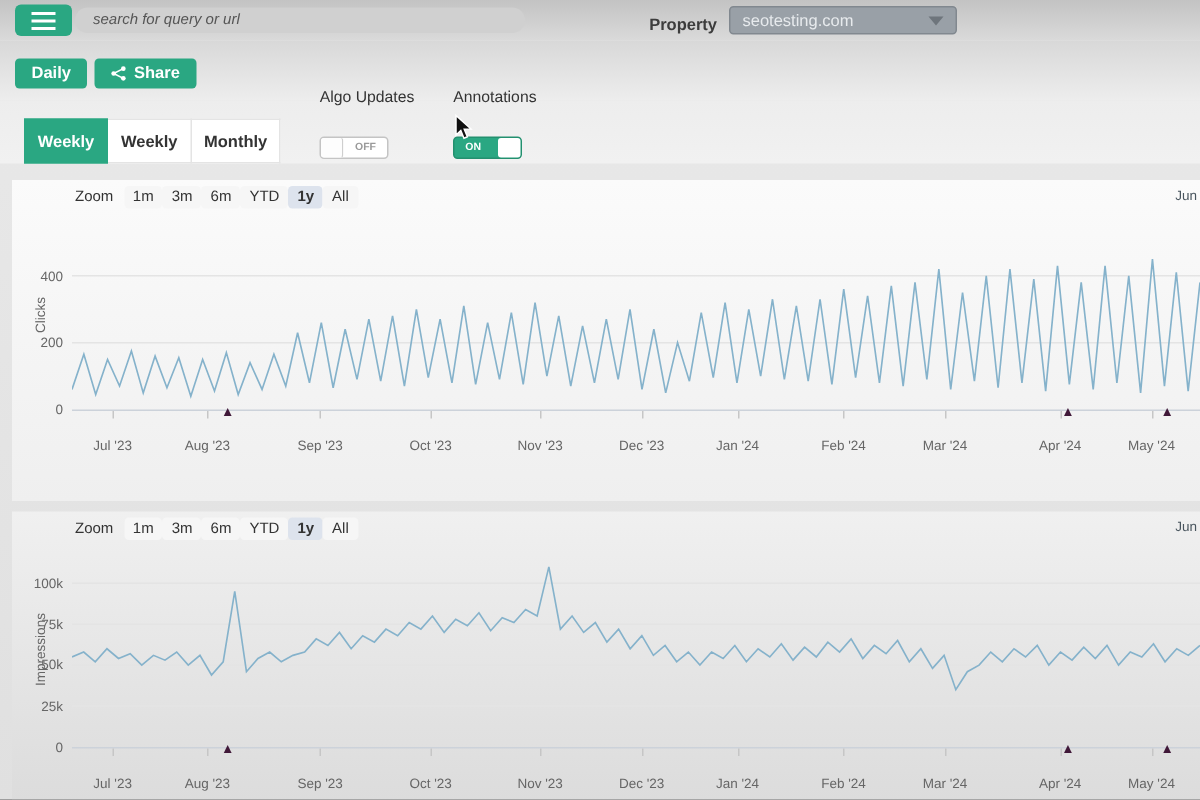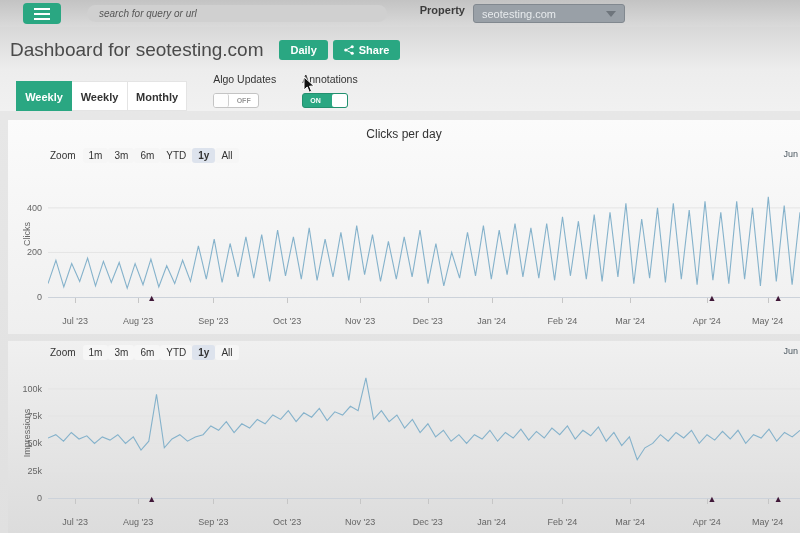--- a/index.html
+++ b/index.html
@@ -1,31 +1,31 @@
 <!DOCTYPE html>
 <html><head>
 <meta charset="utf-8">
 <style>
   * { margin:0; padding:0; box-sizing:border-box; }
   body { font-family:"Liberation Sans", sans-serif; background:#888; }
   .screen { position:relative; width:800px; height:533px; overflow:hidden;
             background:linear-gradient(#e9e9e9, #e0e0e0); }
 
   
-  .topbar { height:27px; display:flex; align-items:center; gap:26px; padding:0 23px;
+  .topbar { height:27px; display:flex; align-items:center; gap:2px; padding:0 10px;
             background:linear-gradient(#c3c3c3,#dadada); }
   .hamburger { width:38px; height:21px; background:#2aa782; border:none; border-radius:4px;
                display:flex; flex-direction:column; justify-content:center; gap:3px;
                align-items:center; cursor:pointer; }
   .hamburger i { display:block; width:16px; height:2px; background:#fff; }
   .search { width:300px; height:17px; background:#d0d0d0; border:none; border-radius:9px;
             font-family:"Liberation Sans",sans-serif; font-style:italic; font-size:10px;
             color:#555; padding:0 12px; }
   .search::placeholder { color:#555; }
-  .prop { margin-left:auto; margin-right:152px; display:flex; align-items:flex-start; gap:8px; }
+  .prop { margin-left:auto; margin-right:152px; display:flex; align-items:flex-end; gap:8px; }
   .prop-label { font-size:11px; font-weight:bold; color:#3c3c3c; }
   .prop-select { width:152px; height:19px; background:#99a0a7; border:1px solid #81888f;
                  border-radius:3px; color:#e7eaed; font-size:11px; display:flex;
                  align-items:center; padding:0 8px; cursor:pointer; }
   .caret { margin-left:auto; width:0; height:0; border-left:5px solid transparent;
            border-right:5px solid transparent; border-top:6px solid #6e757c; }
 
   
   .pagehead { display:flex; align-items:center; padding:12px 10px 8px 10px;
               background:linear-gradient(#d8d8d8,#ededed); }
@@ -36,21 +36,21 @@
 
   
   .controls { display:flex; align-items:flex-end; gap:26px; padding:4px 0 0 16px; height:42px;
               background:linear-gradient(#ededed,#f1f1f1); }
   .tabs { display:flex; }
   .tab { min-width:56px; height:30px; line-height:30px; text-align:center; font-size:11px;
          font-weight:bold; background:#fff; color:#333; padding:0 8px; cursor:pointer;
          border:1px solid #e4e4e4; border-left:none; }
   .tab:first-child { border-left:1px solid #e4e4e4; }
   .tab.active { background:#2aa782; color:#fff; border-color:#2aa782; }
-  .tgl-group { display:flex; flex-direction:column; gap:8px; padding-bottom:3px; }
+  .tgl-group { display:flex; flex-direction:column; gap:20px; padding-bottom:3px; }
   .tgl-label { font-size:10.5px; color:#333; }
   .toggle { width:46px; height:15px; border-radius:3px; display:flex; align-items:center;
             font-size:7px; font-weight:bold; cursor:pointer; }
   .toggle.off { background:#fff; border:1px solid #c4c4c4; color:#9a9a9a; }
   .toggle.off .knob { width:15px; height:13px; background:#fdfdfd; border-right:1px solid #cfcfcf; border-radius:2px; }
   .toggle.on  { background:#2aa782; border:1px solid #23906f; color:#fff; }
   .toggle.on .knob { width:15px; height:13px; background:#fff; border-radius:2px; margin-left:auto; }
   .toggle .state { margin:0 auto; }
   .toggle.on .state { margin:0 0 0 7px; }
 
@@ -97,21 +97,20 @@
     <div class="prop">
       <span class="prop-label">Property</span>
       <div class="prop-select">
         <span>seotesting.com</span>
         <span class="caret"></span>
       </div>
     </div>
   </div>
 
   <div class="pagehead">
-    <h1>Dashboard for seotesting.com</h1>
     <button class="btn">Daily</button>
     <button class="btn">
       <svg width="10" height="10" viewBox="0 0 14 14">
         <circle cx="11.5" cy="2.5" r="2.2" fill="#fff"></circle>
         <circle cx="2.5" cy="7" r="2.2" fill="#fff"></circle>
         <circle cx="11.5" cy="11.5" r="2.2" fill="#fff"></circle>
         <path d="M2.5 7 L11.5 2.5 M2.5 7 L11.5 11.5" stroke="#fff" stroke-width="1.4" fill="none"></path>
       </svg>
       <span>Share</span>
     </button>
@@ -133,21 +132,20 @@
     <div class="tgl-group">
       <span class="tgl-label">Annotations</span>
       <div class="toggle on">
         <span class="state">ON</span>
         <span class="knob"></span>
       </div>
     </div>
   </div>
 
   <section class="chart-card clicks">
-    <div class="chart-title">Clicks per day</div>
     <div class="chart-toolbar">
       <span class="zoom-label">Zoom</span>
       <span class="zoom-buttons"><span class="zoom-btn">1m</span><span class="zoom-btn">3m</span><span class="zoom-btn">6m</span><span class="zoom-btn">YTD</span><span class="zoom-btn active">1y</span><span class="zoom-btn">All</span></span>
       <span class="range-overflow">Jun</span>
     </div>
     <div class="chart-body" style="height: 127px;">
       <span class="ylabel">Clicks</span>
       <div class="plot">
         <svg preserveAspectRatio="none" viewBox="0 0 752 127">
             <line x1="0" x2="752" y1="82.43859649122808" y2="82.43859649122808" stroke="#e4e4e4" vector-effect="non-scaling-stroke"></line>

